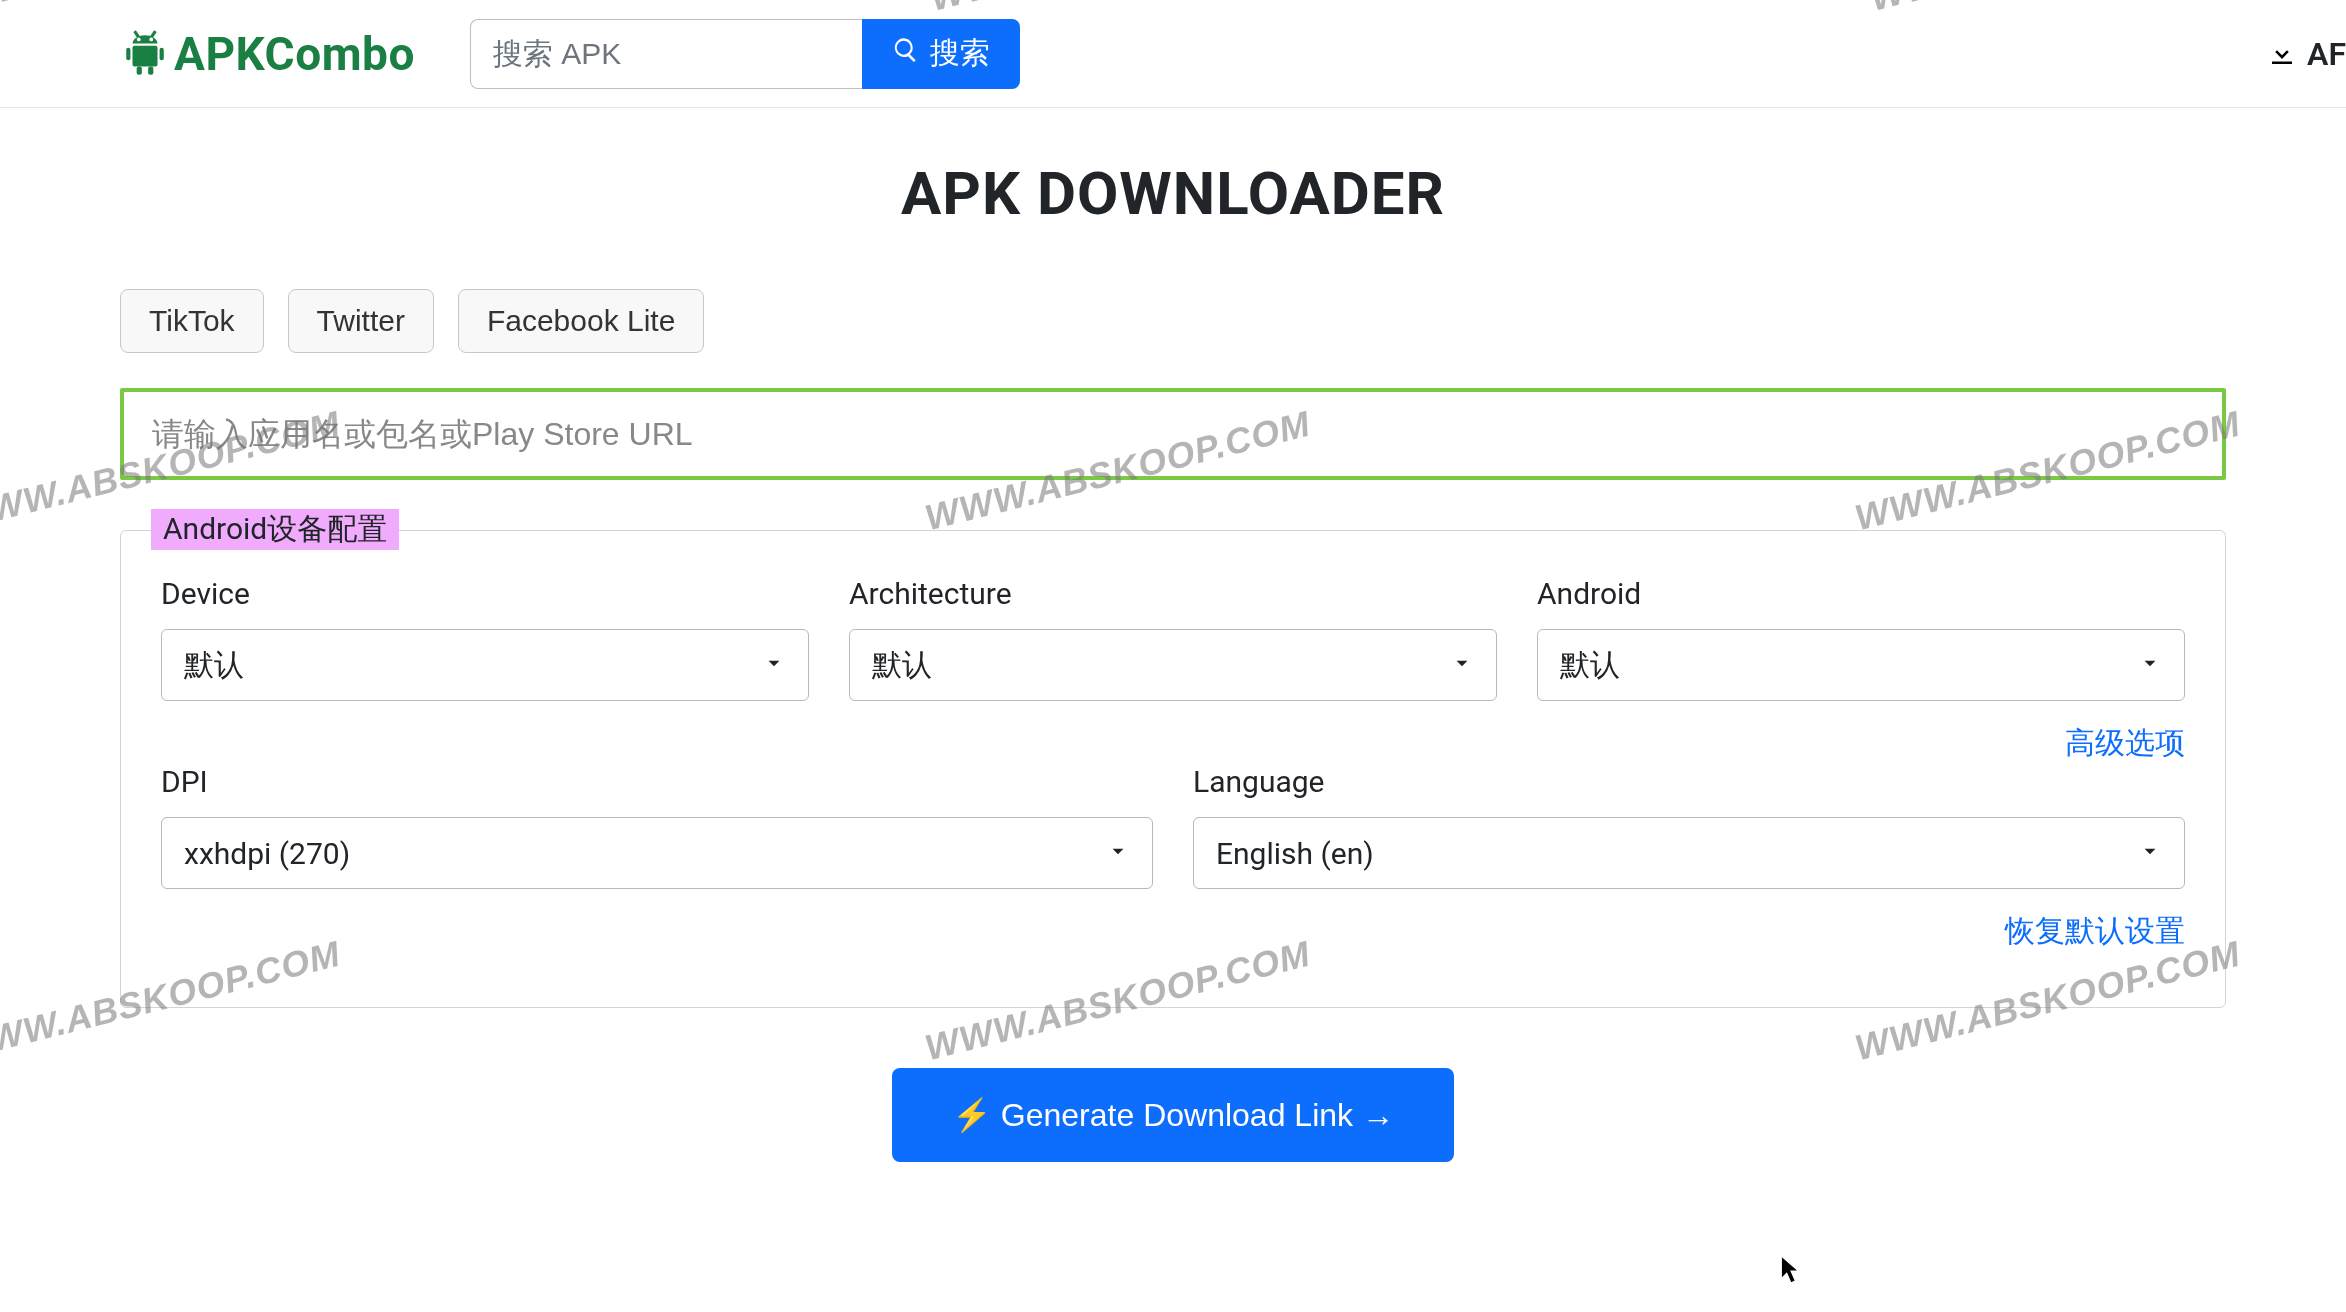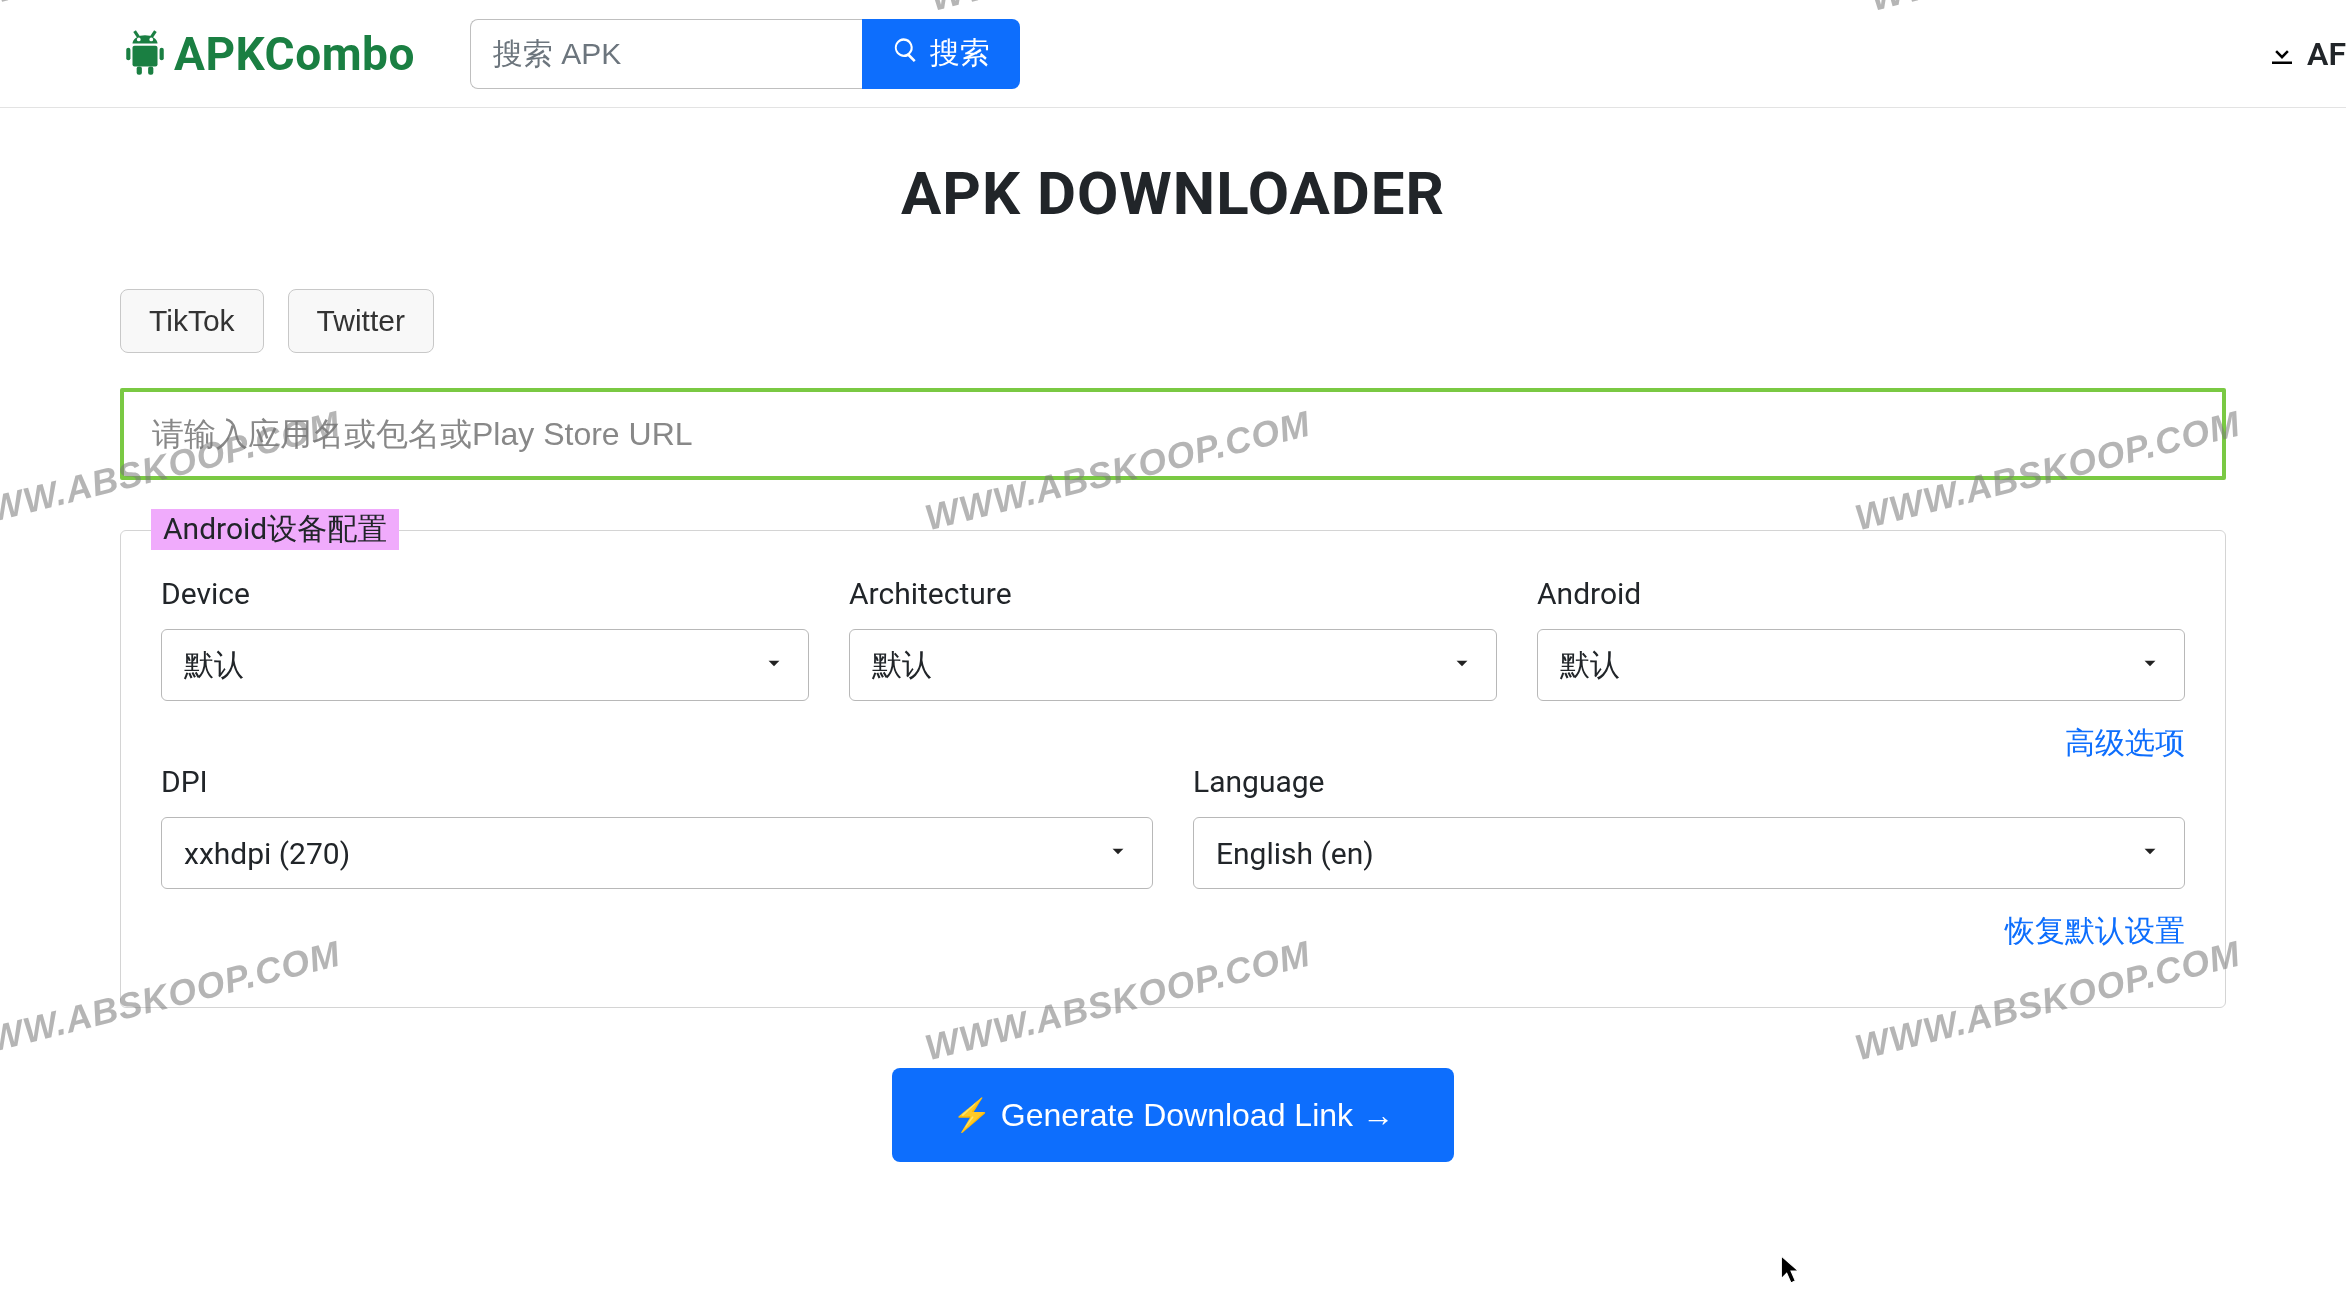--- a/index.html
+++ b/index.html
@@ -283,20 +283,21 @@
   </div>
 </div>
 
 <div class="main">
 
   <h1 class="page-title">APK DOWNLOADER</h1>
 
   <div class="quick-chips">
     <button class="chip">TikTok</button>
     <button class="chip">Twitter</button>
+    <button class="chip">Facebook Lite</button>
   </div>
 
   <input class="app-input" type="text" placeholder="请输入应用名或包名或Play Store URL" style="">
 
   <div class="config">
     <div class="config-legend">Android设备配置</div>
 
     <div class="row">
       <div class="col">
         <div class="field-label">Device</div>

